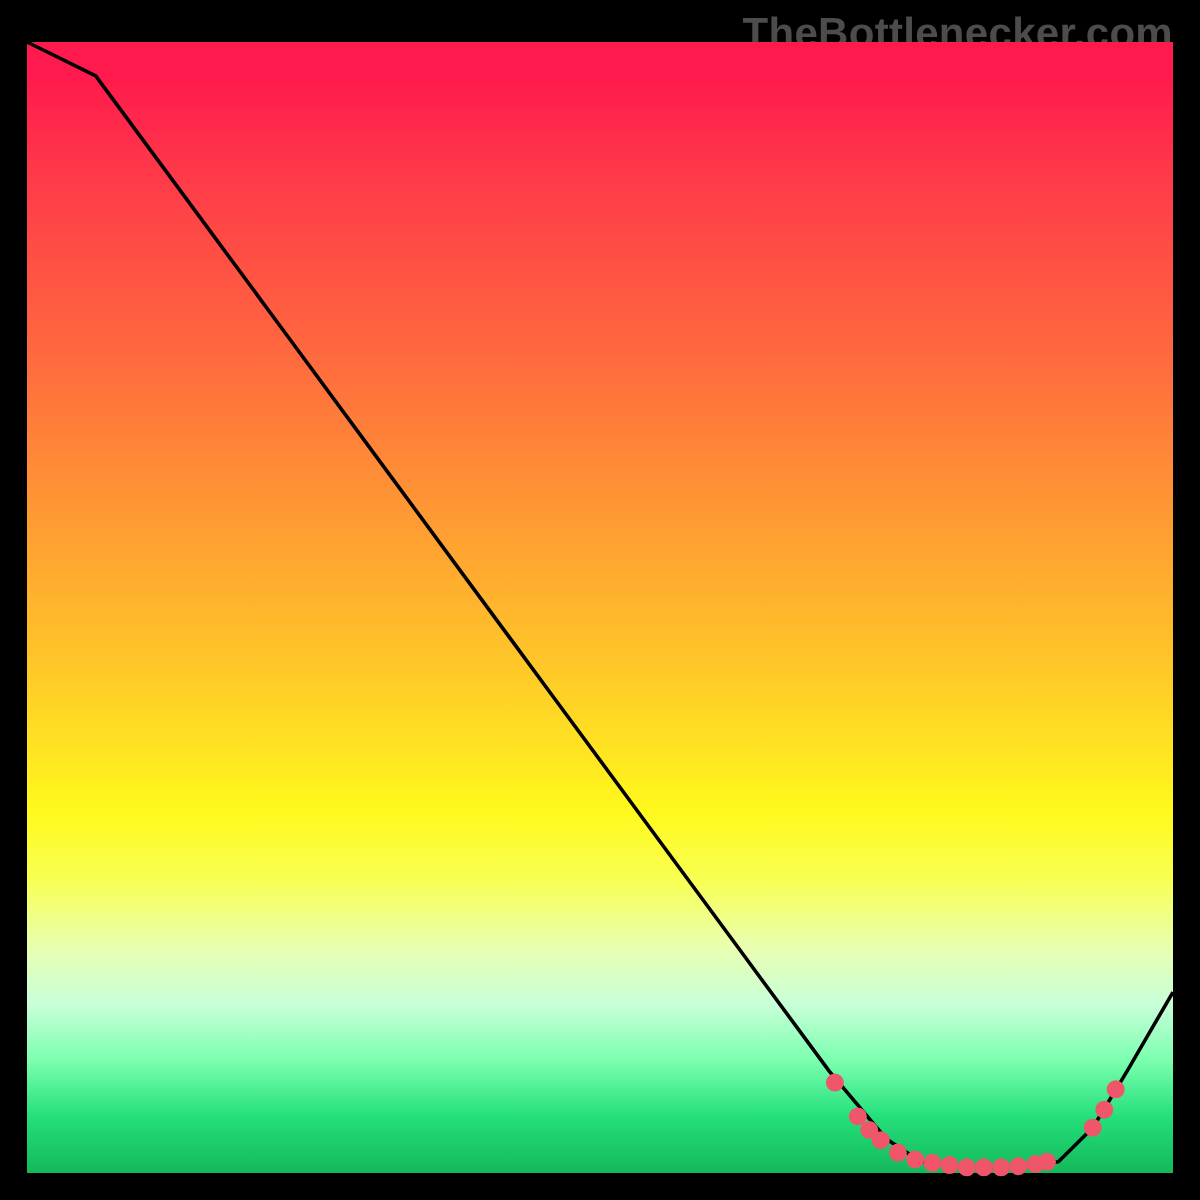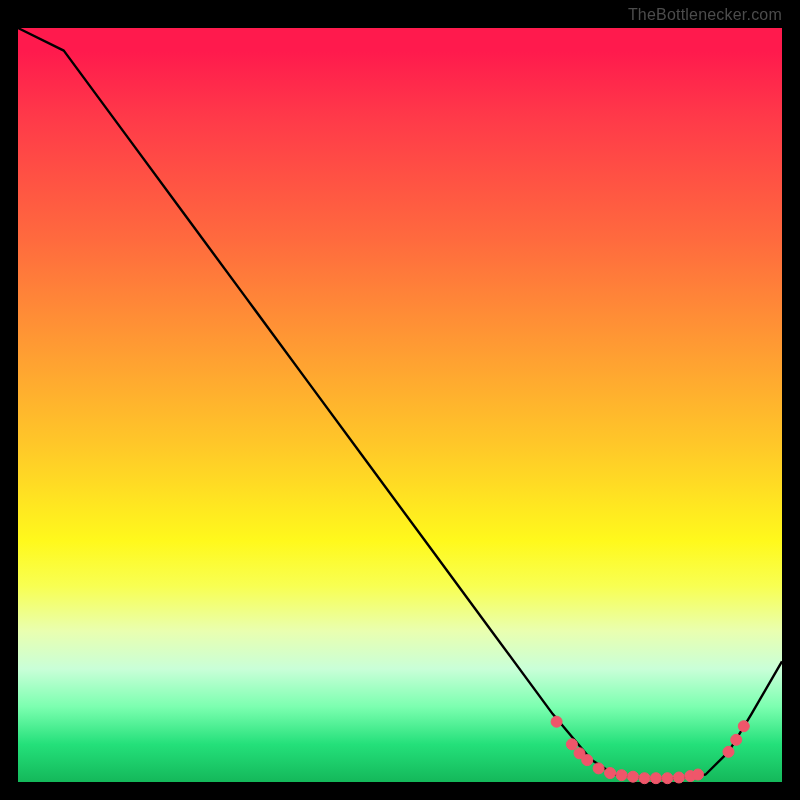--- a/index.html
+++ b/index.html
@@ -15,21 +15,21 @@
       #ff9a33 42%,
       #ffca28 56%,
       #fff91c 68%,
       #f8ff52 74%,
       #e9ffb0 80%,
       #c9ffd8 85%,
       #7cffb0 90%,
       #24e07a 95%,
       #14b85a 100%);
   }
-  .attr{position:absolute;right:18px;top:6px;color:#4c4c4c;font-size:16px;font-weight:400;letter-spacing:.2px}
+  .attr{position:absolute;right:18px;top:6px;color:#4c4c4c;font-size:28px;font-weight:700;letter-spacing:.2px}
   svg.curve{position:absolute;left:0;top:0;width:100%;height:100%;overflow:visible}
 </style>
 </head>
 <body>
 
 <div class="frame">
   <div class="attr">TheBottlenecker.com</div>
   <div class="plot">
     <div class="gradient"></div>
     <svg class="curve" viewBox="0 0 764 754" preserveAspectRatio="none">

